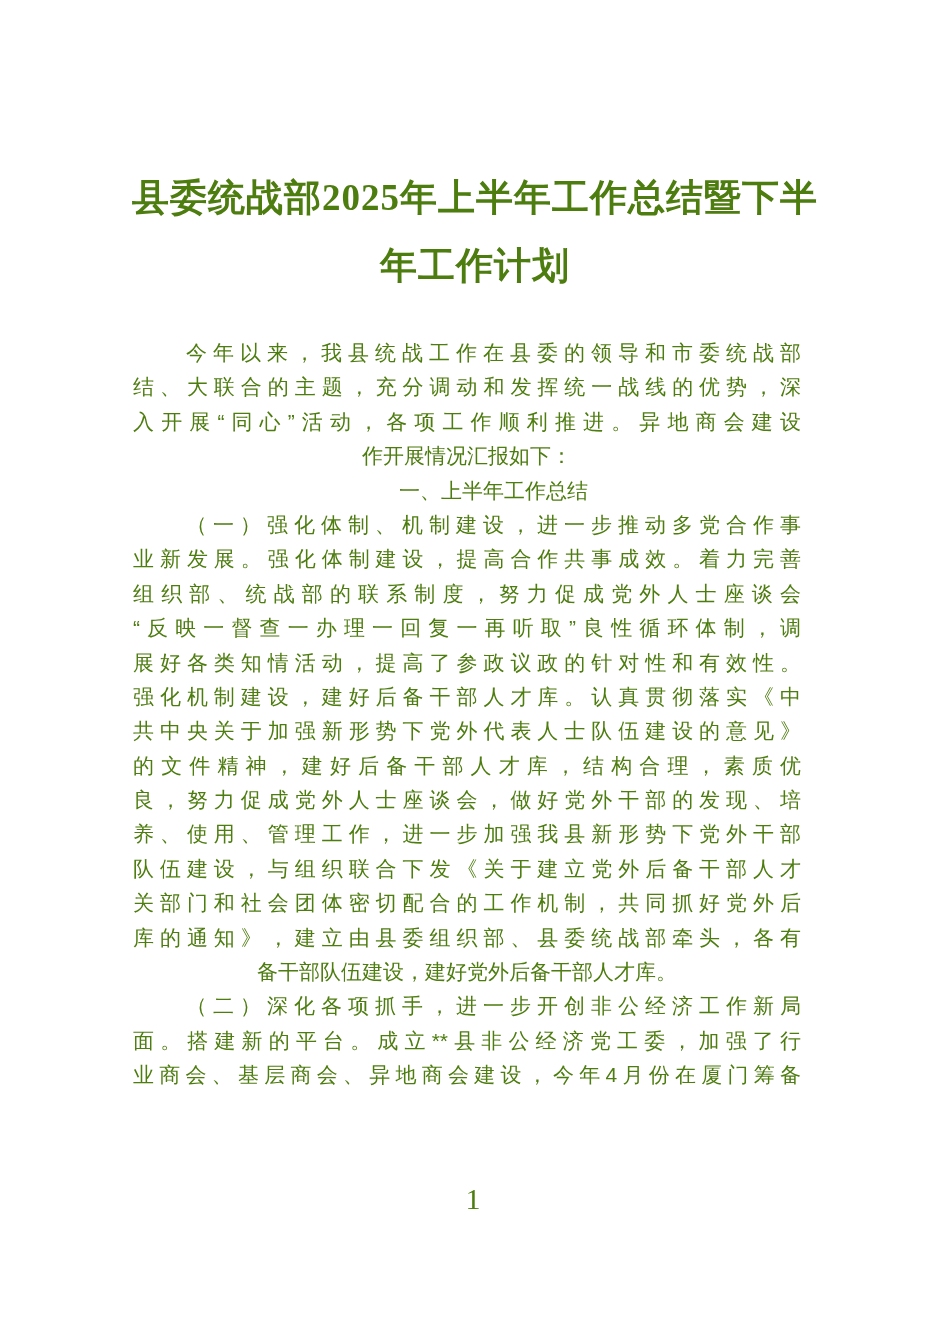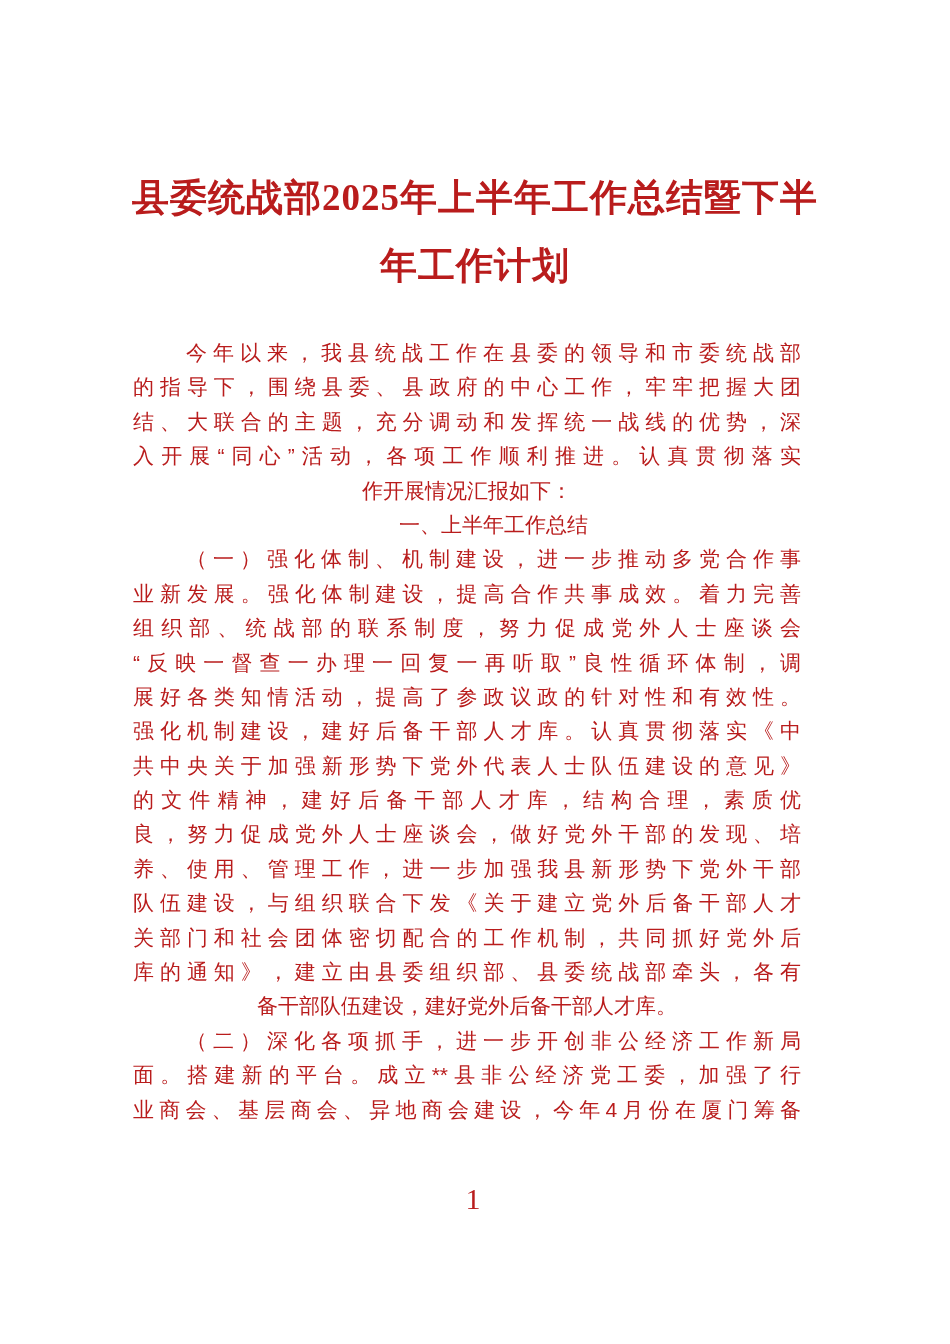--- a/index.html
+++ b/index.html
@@ -5,21 +5,21 @@
   html, body {
     margin: 0;
     padding: 0;
     background: #ffffff;
   }
   .page {
     position: relative;
     width: 950px;
     height: 1344px;
     background: #ffffff;
-    color: #b91c1c;
+    color: #4d7c0f;
     overflow: hidden;
   }
   .doc-title {
     position: absolute;
     top: 164px;
     left: 75px;
     right: 75px;
     text-align: center;
     font-family: "Liberation Serif", "DejaVu Serif", serif;
     font-weight: 700;
@@ -66,23 +66,22 @@
 
 <div class="page">
   <div class="doc-title">
     <div class="title-line">县委统战部2025年上半年工作总结暨下半</div>
     <div class="title-line">年工作计划</div>
   </div>
 
   <div class="doc-body">
       <div class="para">
         <div class="line indent fill">今年以来，我县统战工作在县委的领导和市委统战部</div>
-        <div class="line fill">的指导下，围绕县委、县政府的中心工作，牢牢把握大团</div>
         <div class="line fill">结、大联合的主题，充分调动和发挥统一战线的优势，深</div>
-        <div class="line fill">入开展“同心”活动，各项工作顺利推进。认真贯彻落实</div>
+        <div class="line fill">入开展“同心”活动，各项工作顺利推进。异地商会建设</div>
         <div class="line">作开展情况汇报如下：</div>
       </div>
       <div class="para">
         <div class="line indent">一、上半年工作总结</div>
       </div>
       <div class="para">
         <div class="line indent fill">（一）强化体制、机制建设，进一步推动多党合作事</div>
         <div class="line fill">业新发展。强化体制建设，提高合作共事成效。着力完善</div>
         <div class="line fill">组织部、统战部的联系制度，努力促成党外人士座谈会</div>
         <div class="line fill">“反映一督查一办理一回复一再听取”良性循环体制，调</div>

